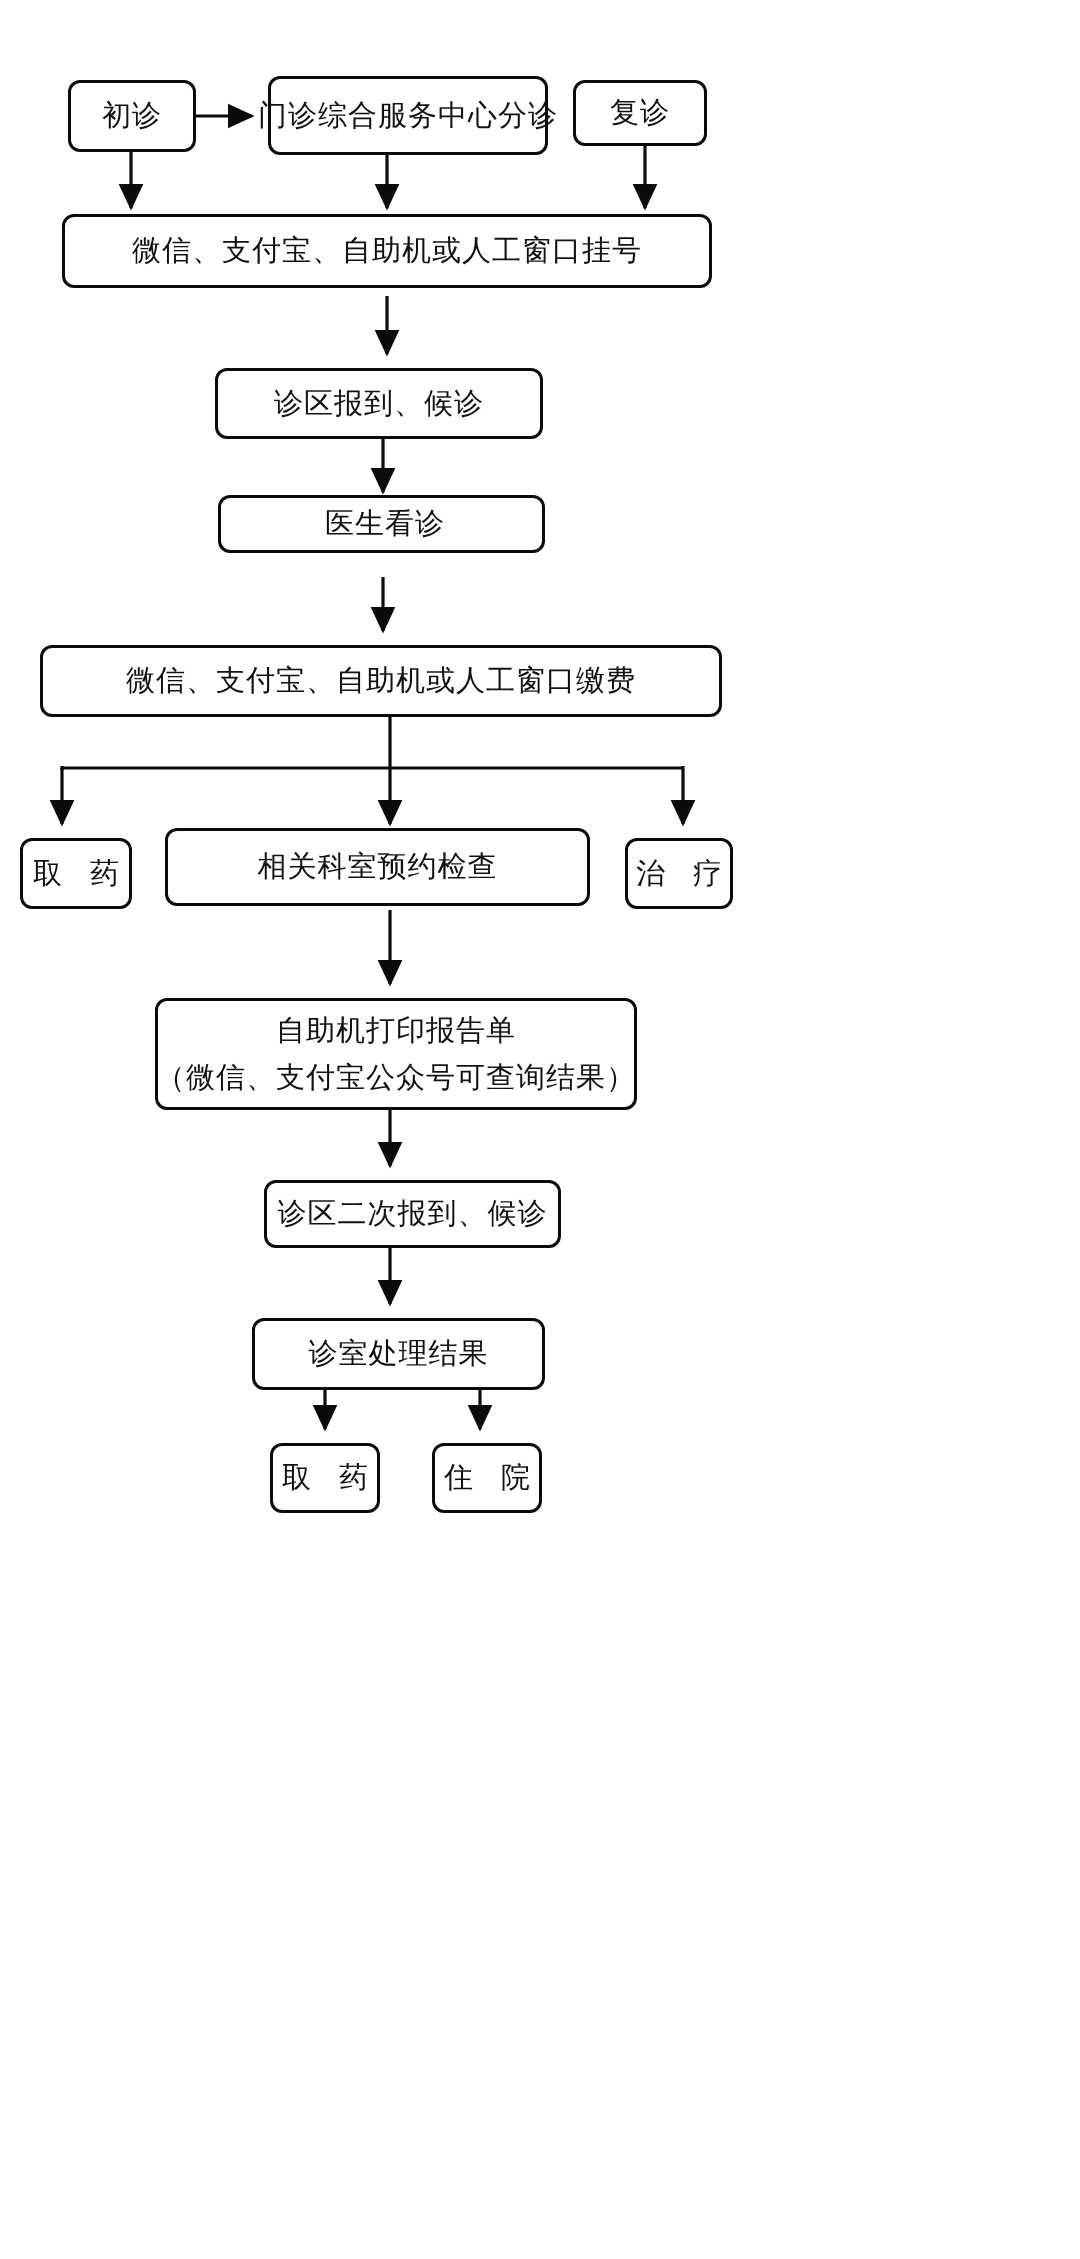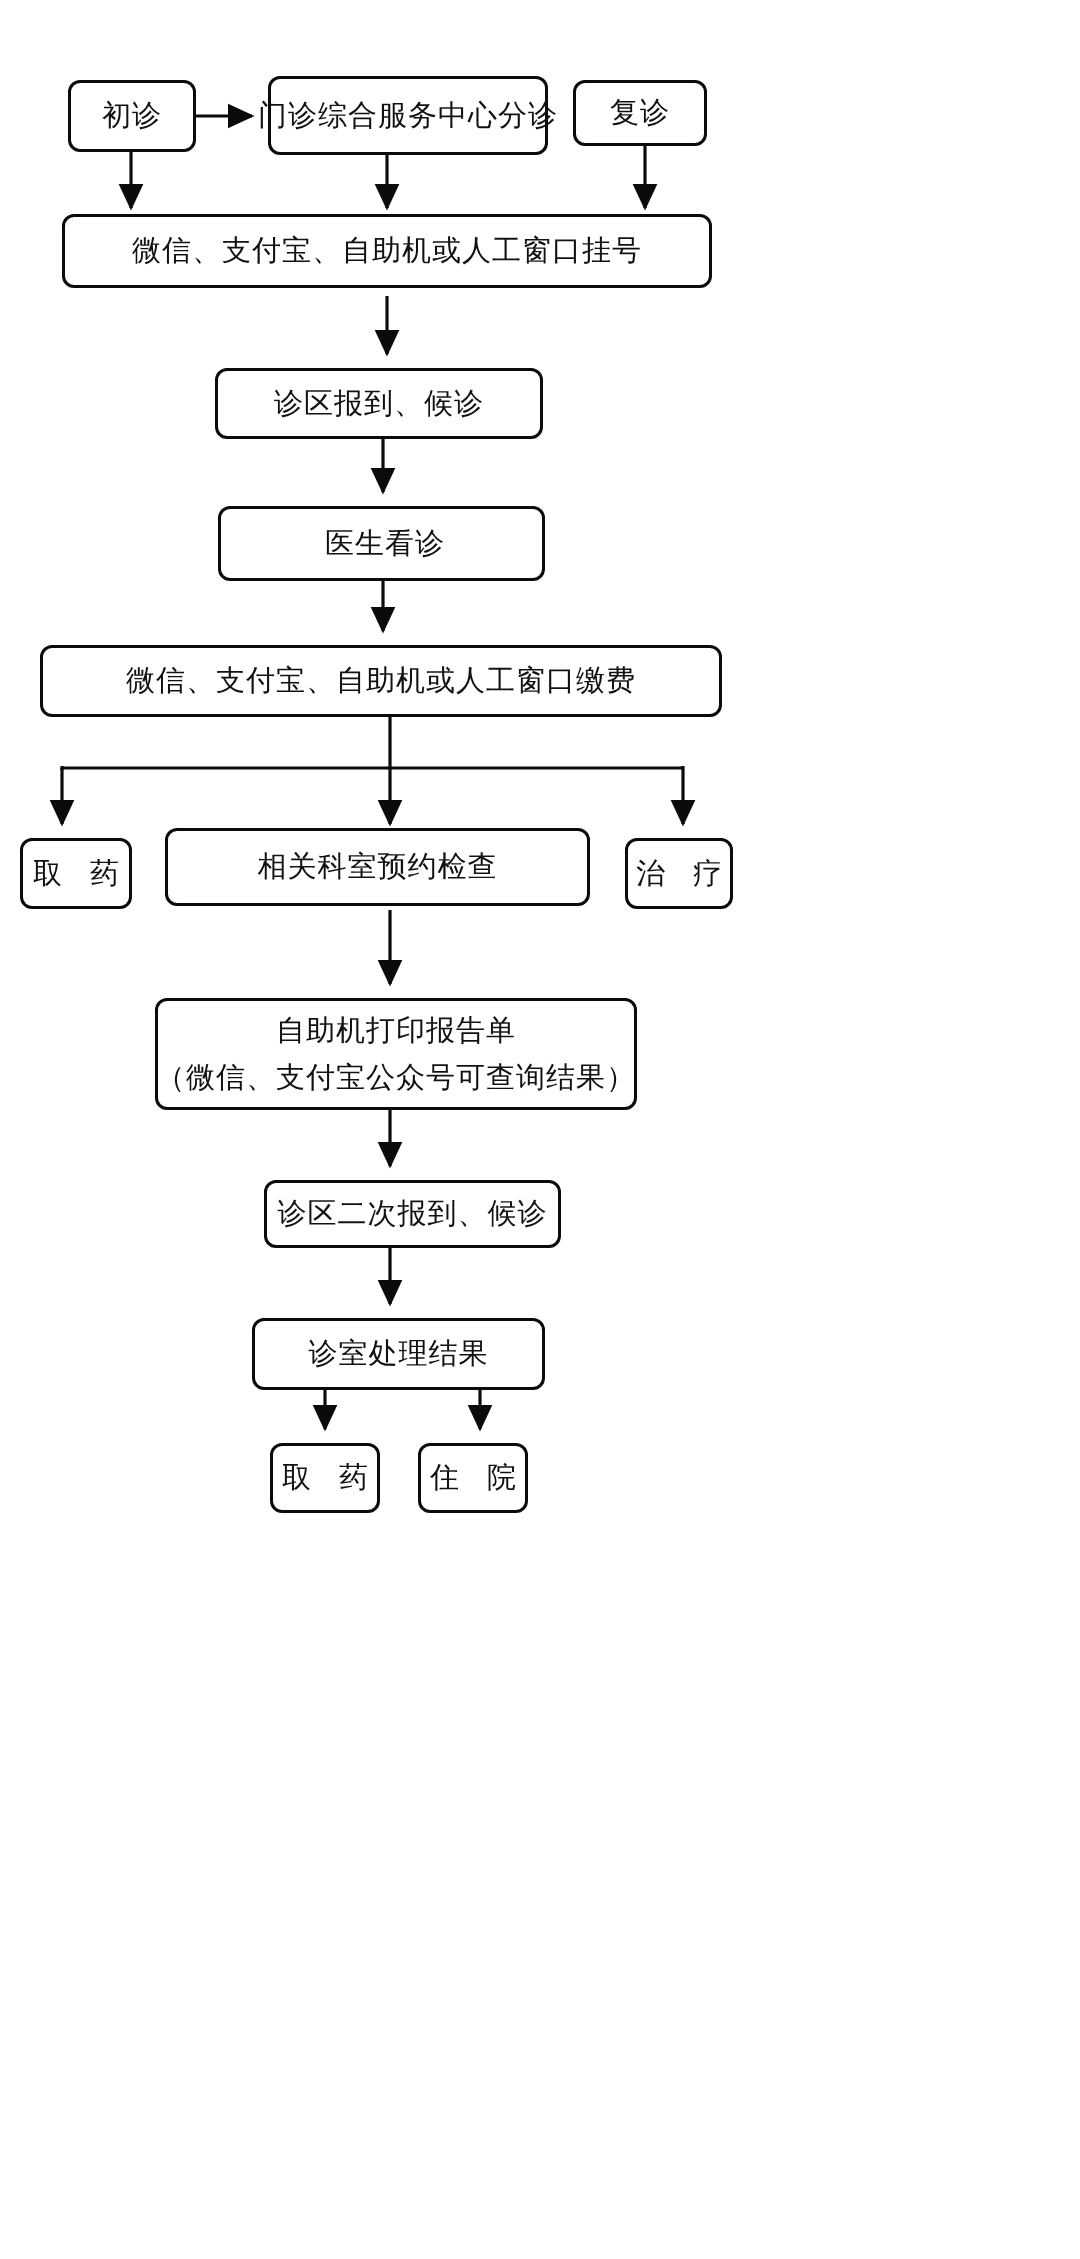--- a/index.html
+++ b/index.html
@@ -110,21 +110,21 @@
   </div>
 
   <div class="node" style="left:62px;top:214px;width:650px;height:74px;">
     <span class="line">微信、支付宝、自助机或人工窗口挂号</span>
   </div>
 
   <div class="node" style="left:215px;top:368px;width:328px;height:71px;">
     <span class="line">诊区报到、候诊</span>
   </div>
 
-  <div class="node" style="left:218px;top:506px;width:327px;height:75px;padding-left:7px;">
+  <div class="node" style="left:218px;top:495px;width:327px;height:58px;padding-left:7px;">
     <span class="line">医生看诊</span>
   </div>
 
   <div class="node" style="left:40px;top:645px;width:682px;height:72px;">
     <span class="line">微信、支付宝、自助机或人工窗口缴费</span>
   </div>
 
   <div class="node" style="left:20px;top:838px;width:112px;height:71px;">
     <span class="line wide-space">取 药</span>
   </div>
@@ -147,17 +147,17 @@
   </div>
 
   <div class="node" style="left:252px;top:1318px;width:293px;height:72px;">
     <span class="line">诊室处理结果</span>
   </div>
 
   <div class="node" style="left:270px;top:1443px;width:110px;height:70px;">
     <span class="line wide-space">取 药</span>
   </div>
 
-  <div class="node" style="left:418px;top:1443px;width:110px;height:70px;">
+  <div class="node" style="left:432px;top:1443px;width:110px;height:70px;">
     <span class="line wide-space">住 院</span>
   </div>
 
 </div>
 
 </body></html>

